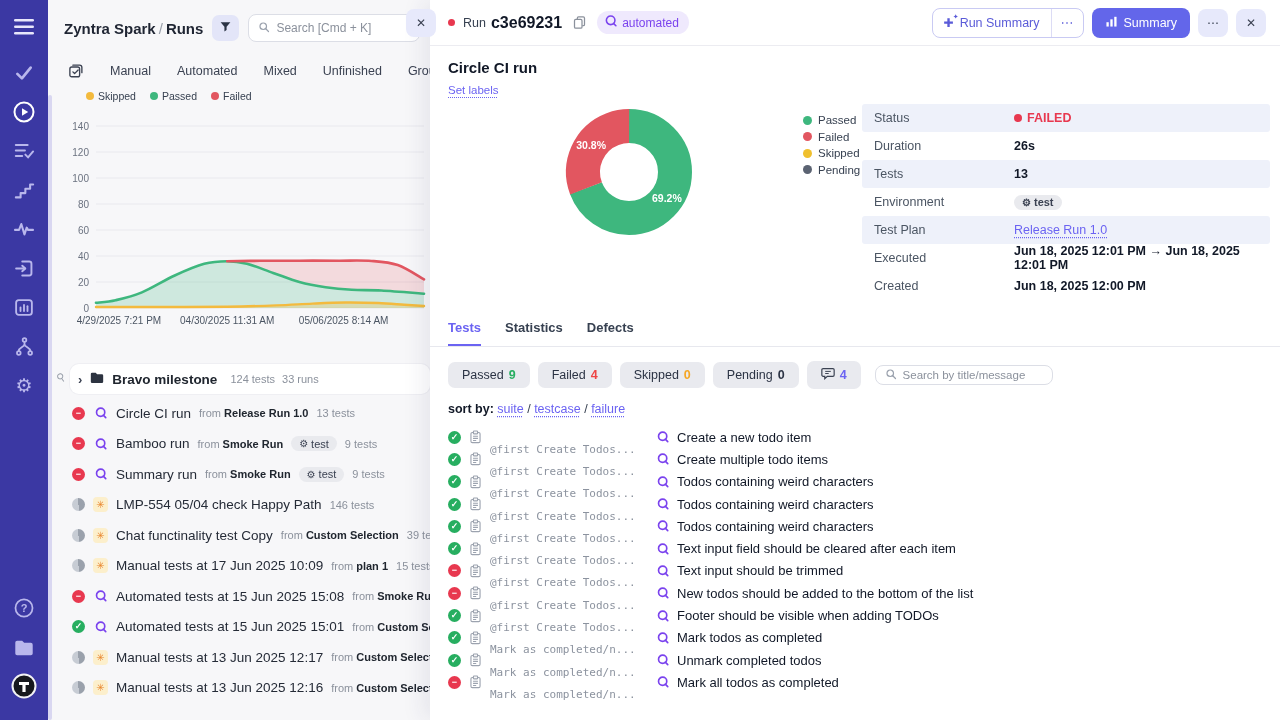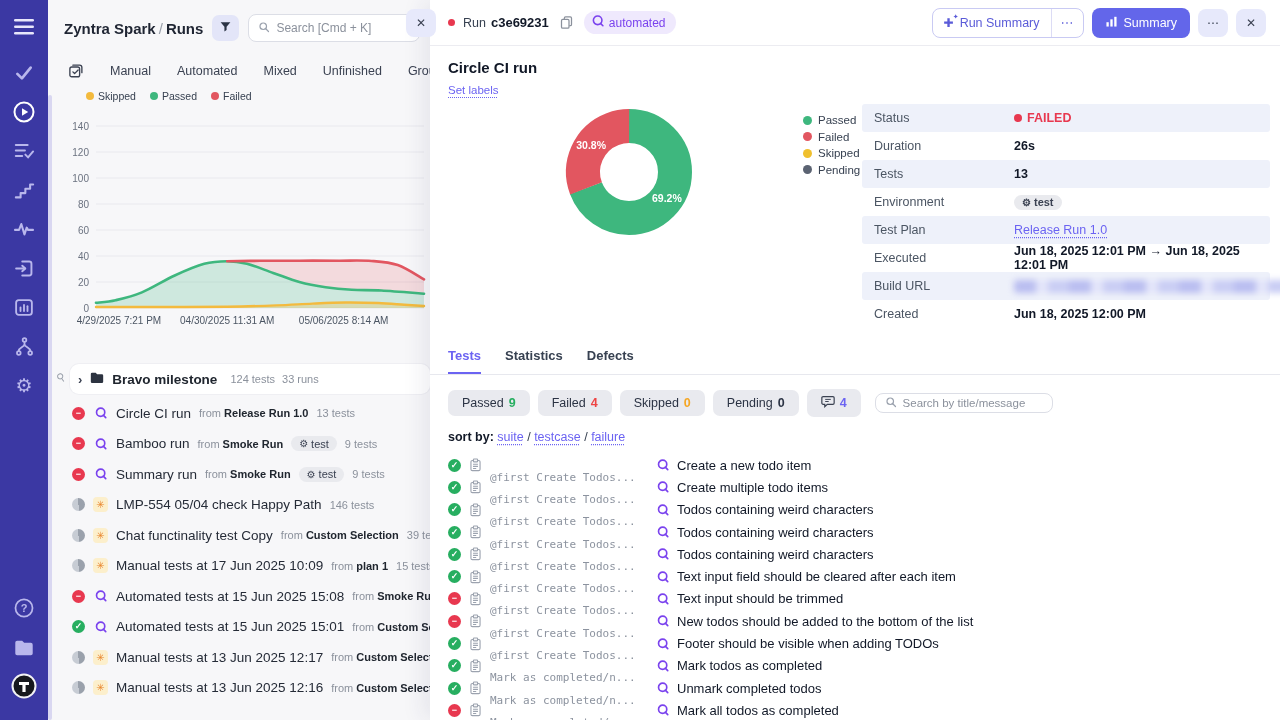--- a/index.html
+++ b/index.html
@@ -53,21 +53,21 @@
   .run-tests { font-size:11px; color:#8b919c;text-align:center; }
   .env-pill { display:inline-flex; align-items:center; gap:3px; background:#e9eaee; border-radius:10px; padding:1.5px 8px; font-size:11px; color:#3b4252; }
   .env-pill .g { font-size:10px; }
 
   
   .drawer { position:absolute; left:430px; right:0; top:0; bottom:0; background:#fff; box-shadow:-8px 0 20px rgba(40,40,90,.08); z-index:6; }
   .lp-close { position:absolute; left:-24px; top:9px; z-index:7; }
   .dr-topbar { height:46px; display:flex; align-items:center; padding:0 14px 0 18px; border-bottom:1px solid #ececf1; gap:8px; }
   .red-dot { width:7px; height:7px; border-radius:50%; background:#e8384f; }
   .run-label { font-size:12.5px; color:#374151; }
-  .run-id { font-size:13px; font-weight:bold; color:#111827; margin-left:-3px; }
+  .run-id { font-size:16px; font-weight:bold; color:#111827; margin-left:-3px; }
   .copy-btn { background:none; border:none; cursor:pointer; display:flex; padding:2px; }
   .auto-badge { display:inline-flex; align-items:center; gap:4px; background:#efe9fd; color:#7a42ee; font-size:12px; border-radius:12px; padding:3px 10px 3px 7px; }
   .topbar-right { margin-left:auto; display:flex; align-items:center; gap:8px; }
   .split-btn { display:flex; align-items:center; border:1px solid #c9caf3; border-radius:8px; height:30px; overflow:hidden; background:#fff; }
   .split-main { display:flex; align-items:center; gap:6px; color:#5a5bd8; font-size:12.5px; padding:0 11px; cursor:pointer; background:none; border:none; font-family:inherit; }
   .split-more { border-left:1px solid #dcdcf5; color:#5a5bd8; font-size:13px; padding:0 9px; height:100%; display:flex; align-items:center; cursor:pointer; background:none; border-top:none; border-right:none; border-bottom:none; }
   .report-btn { display:flex; align-items:center; gap:6px; background:#6366ea; color:#fff; border:none; border-radius:8px; height:30px; padding:0 13px; font-size:12.5px; cursor:pointer; font-family:inherit; }
   .sq-btn { width:30px; height:28px; border-radius:8px; background:#e7e9fb; border:none; color:#3b4252; font-size:12px; cursor:pointer; display:flex; align-items:center; justify-content:center; }
   .dr-title-sec { padding:13px 18px 0; }
   .dr-title { font-size:15px; font-weight:bold; color:#111827; }
@@ -531,26 +531,20 @@
         </div>
         <div class="d-row shade">
           <div class="d-label">Test Plan</div>
           <div class="d-value">
             <span class="d-link">Release Run 1.0</span>
           </div>
         </div>
         <div class="d-row">
           <div class="d-label">Executed</div>
           <div class="d-value">Jun 18, 2025 12:01 PM → Jun 18, 2025 12:01 PM</div>
-        </div>
-        <div class="d-row shade">
-          <div class="d-label">Build URL</div>
-          <div class="d-value">
-            <div class="blur-bar"></div>
-          </div>
         </div>
         <div class="d-row">
           <div class="d-label">Created</div>
           <div class="d-value">Jun 18, 2025 12:00 PM</div>
         </div>
       </div>
   </div>
 
   <div class="dr-tabs" id="drawer-tabs">
       <span class="dr-tab active">Tests</span>

